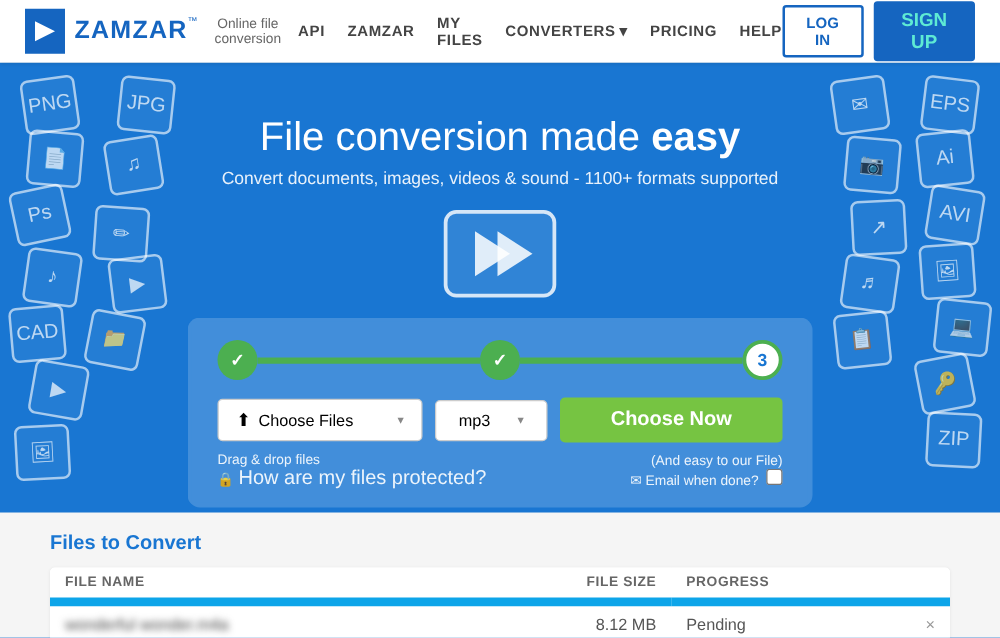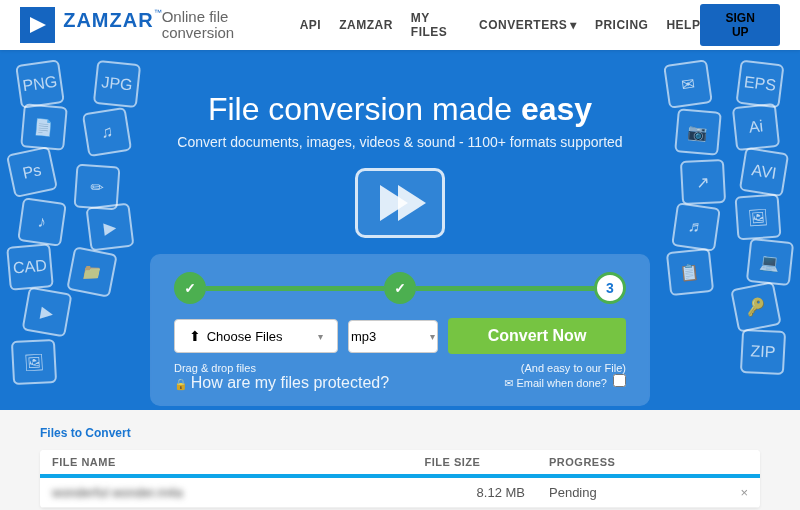--- a/index.html
+++ b/index.html
@@ -40,22 +40,23 @@
       font-weight: bold;
       color: #1565c0;
       letter-spacing: 1px;
     }
     .logo-tm {
       font-size: 8px;
       color: #1565c0;
       vertical-align: super;
     }
     .logo-tagline {
-      font-size: 15px;
+      font-size: 11px;
       color: #666;
+      text-align: center;
     }
     .nav {
       display: flex;
       align-items: center;
       gap: 18px;
     }
     .nav-link {
       font-size: 12px;
       color: #444;
       text-decoration: none;
@@ -78,24 +79,24 @@
       color: #1565c0;
       background: white;
       padding: 5px 14px;
       font-size: 12px;
       font-weight: bold;
       cursor: pointer;
       border-radius: 3px;
     }
     .btn-signup {
       background: #1565c0;
-      color: #000000;
+      color: #5eead4;
       border: none;
       padding: 7px 16px;
-      font-size: 12px;
+      font-size: 15px;
       font-weight: bold;
       cursor: pointer;
       border-radius: 3px;
     }
 
     
     .hero {
       background: #1976d2;
       position: relative;
       height: 360px;
@@ -237,21 +238,21 @@
       padding: 8px 14px;
       font-size: 13px;
       cursor: pointer;
       flex: 1;
       justify-content: space-between;
     }
     .format-select {
       background: white;
       border: 1px solid #ccc;
       border-radius: 4px;
-      padding: 8px 2px;
+      padding: 8px 18px;
       font-size: 13px;
       cursor: pointer;
       display: flex;
       align-items: center;
       gap: 6px;
       min-width: 90px;
       justify-content: space-between;
     }
     .convert-btn {
       background: #76c442;
@@ -261,21 +262,21 @@
       padding: 9px 22px;
       font-size: 16px;
       font-weight: bold;
       cursor: pointer;
       flex: 1;
     }
 
     .panel-footer {
       display: flex;
       justify-content: space-between;
-      align-items: flex-start;
+      align-items: center;
       margin-top: 8px;
     }
     .footer-left {
       font-size: 11px;
       color: rgba(255,255,255,0.9);
     }
     .footer-left a {
       color: rgba(255,255,255,0.9);
     }
     .footer-right {
@@ -287,21 +288,21 @@
       color: rgba(255,255,255,0.9);
     }
 
     
     .files-section {
       background: #f5f5f5;
       padding: 16px 40px;
       height: 100px;
     }
     .files-title {
-      font-size: 12px;
+      font-size: 16px;
       color: #333;
       margin-bottom: 10px;
     }
     .files-title span {
       color: #1976d2;
       font-weight: bold;
     }
     .files-table {
       width: 100%;
       border-collapse: collapse;
@@ -311,23 +312,23 @@
       box-shadow: 0 1px 3px rgba(0,0,0,0.08);
     }
     .files-table th {
       background: white;
       font-size: 11px;
       font-weight: bold;
       color: #666;
       padding: 6px 12px;
       text-align: left;
       letter-spacing: 0.5px;
-      border-bottom: 4px solid #0ea5e9;
-    }
-    .files-table th.right { text-align: center; }
+      border-bottom: 7px solid #0ea5e9;
+    }
+    .files-table th.right { text-align: right; }
     .files-table td {
       padding: 7px 12px;
       font-size: 13px;
       color: #444;
       border-bottom: 1px solid #f0f0f0;
     }
     .files-table td.filesize { text-align: right; color: #555; }
     .files-table td.progress { color: #555; }
     .files-table td.close-col {
       text-align: center;
@@ -364,20 +365,21 @@
     <a class="nav-link">ZAMZAR</a>
     <a class="nav-link">MY FILES</a>
     <a class="nav-link nav-link-converters">
       <span>CONVERTERS</span>
       <span>▾</span>
     </a>
     <a class="nav-link">PRICING</a>
     <a class="nav-link">HELP</a>
   </nav>
   <div class="nav-buttons">
+    <button class="btn-login">LOG IN</button>
     <button class="btn-signup">SIGN UP</button>
   </div>
 </header>
 
 <section class="hero">
 
   <div class="sketch-icon" style="--rot:-8deg; top:12px; left:18px;">PNG</div>
   <div class="sketch-icon" style="--rot:5deg; top:55px; left:22px;">📄</div>
   <div class="sketch-icon" style="--rot:-12deg; top:100px; left:10px;">Ps</div>
   <div class="sketch-icon" style="--rot:8deg; top:150px; left:20px;">♪</div>
@@ -436,21 +438,21 @@
         <span style="display:flex;align-items:center;gap:6px;">
           <span style="font-size:14px;">⬆</span>
           <span>Choose Files</span>
         </span>
         <span class="chevron">▾</span>
       </button>
       <div class="format-select">
         <span>mp3</span>
         <span class="chevron">▾</span>
       </div>
-      <button class="convert-btn">Convert Now</button>
+      <button class="convert-btn">Choose Now</button>
     </div>
 
     <div class="panel-footer">
       <div class="footer-left">
         <div>Drag &amp; drop files</div>
         <div>
           <span>🔒</span>
           <a style="font-size:16px;color:rgba(255,255,255,0.9);cursor:pointer;">How are my files protected?</a>
         </div>
       </div>

